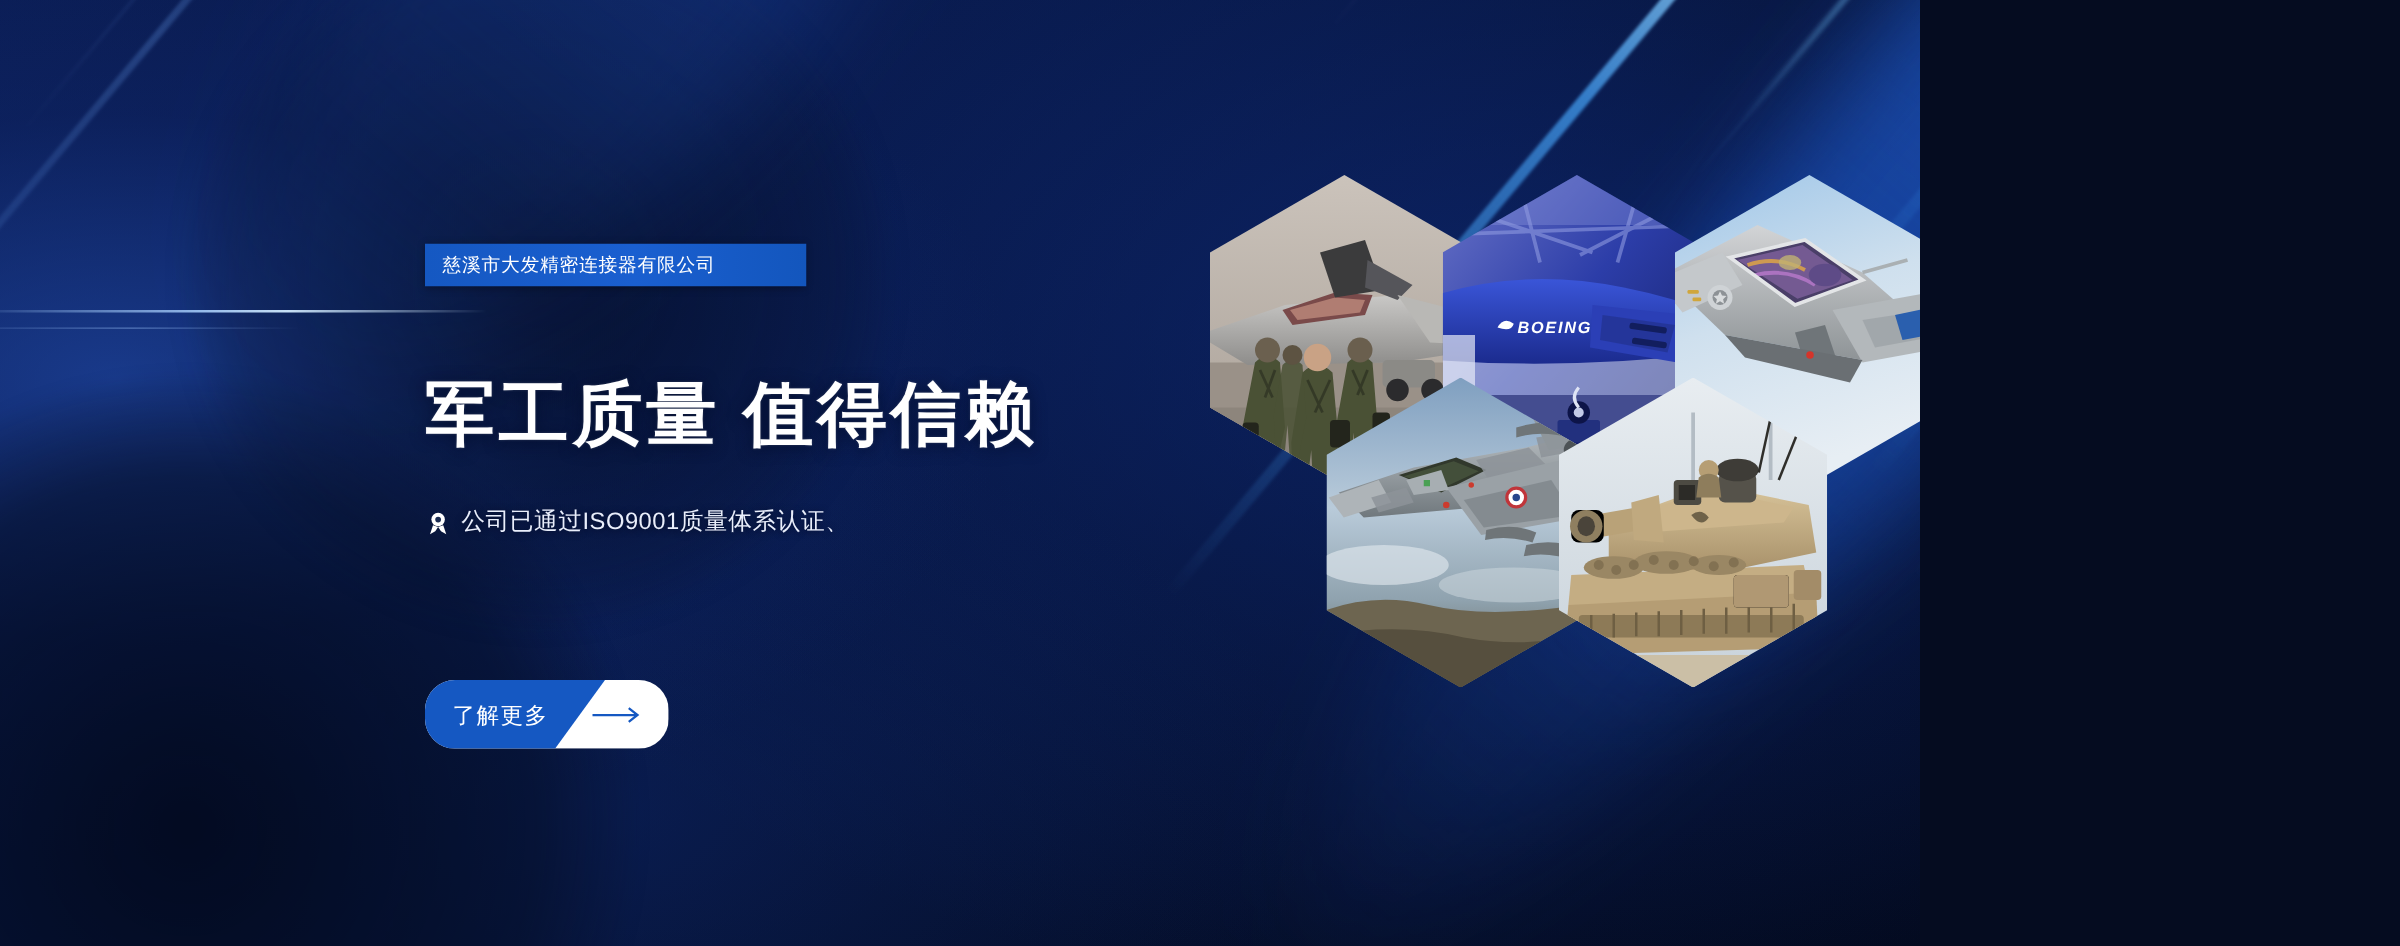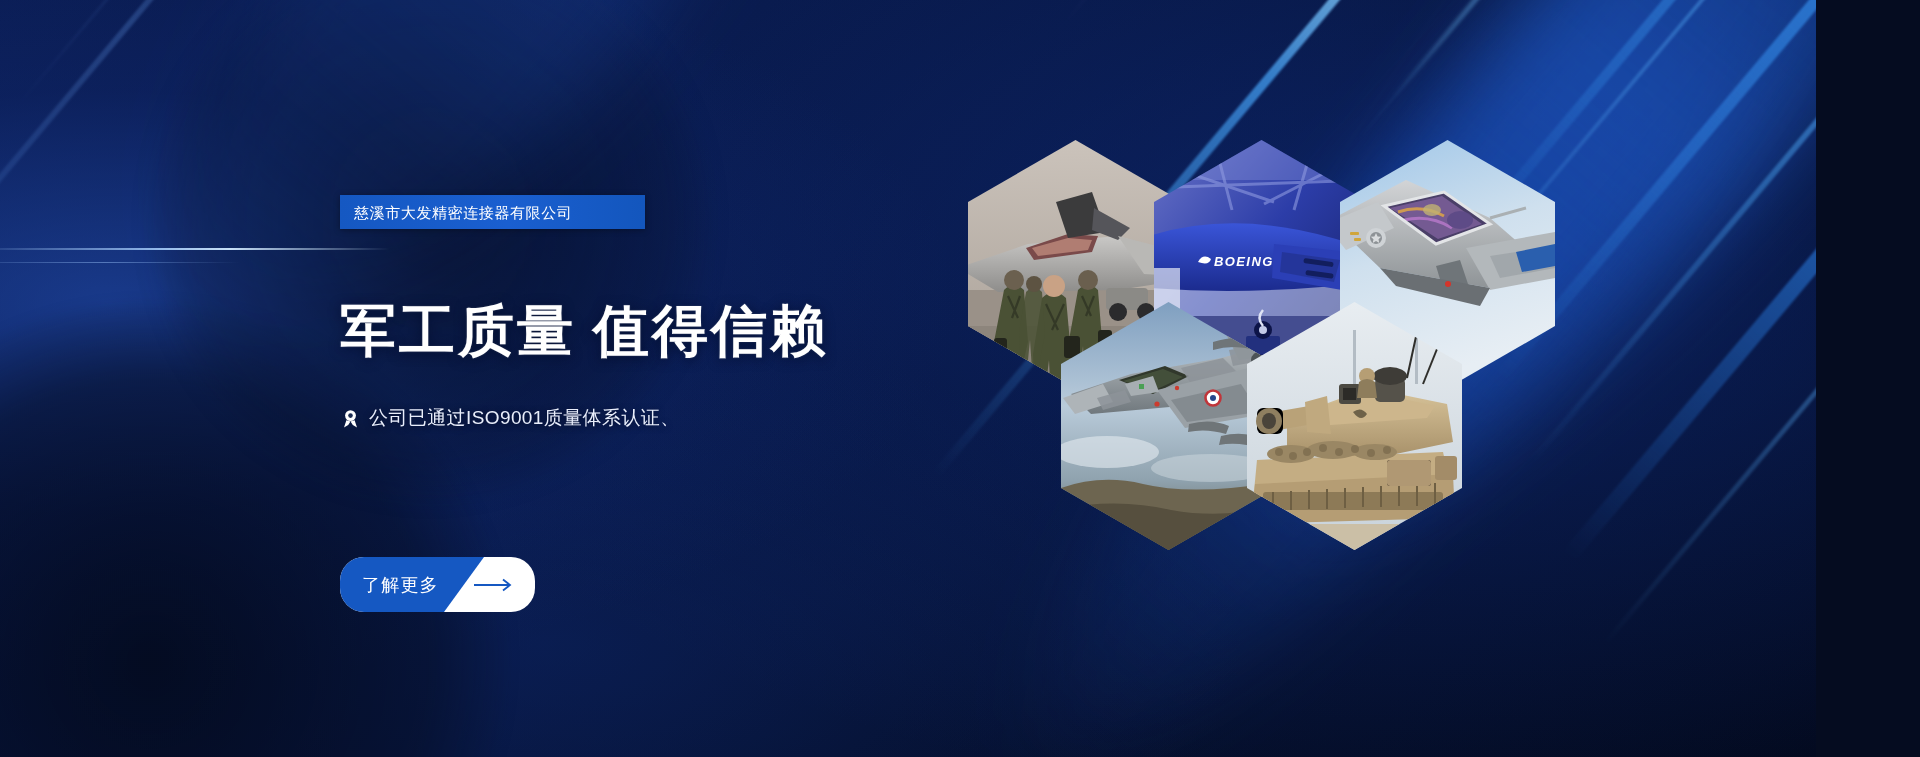--- a/index.html
+++ b/index.html
@@ -6,21 +6,21 @@
   html,body { width:1920px; height:757px; overflow:hidden; }
   body {
     font-family:"Liberation Sans","DejaVu Sans",sans-serif;
     background:#050c20;
     position:relative;
   }
 
   
   .banner {
     position:absolute; inset:0;
-    width:1816px; height:757px;
+    width:1536px; height:757px;
     overflow:hidden;
     background:
       radial-gradient(120% 95% at 8% 46%, #16347e 0%, #0d2260 28%, #081743 55%, #040d26 82%),
       linear-gradient(120deg, #071339 0%, #0a1c4d 40%, #061franche 100%);
     background-color:#8b5cf6;
   }
 
   
   .bg-base {
     position:absolute; inset:0;
@@ -98,42 +98,41 @@
 
   .headline {
     position:absolute; left:0; top:300px;
     color:#ffffff;
     font-size:56px;
     font-weight:bold;
     letter-spacing:3px;
     line-height:1.12;
     white-space:nowrap;
     text-shadow:0 2px 12px rgba(0,12,45,.85), 0 0 2px rgba(255,255,255,.25);
-    font-family:Liberation Serif, serif;
   }
 
   .bullets {
     position:absolute; left:2px; top:406px;
     display:flex; flex-direction:column; gap:13px;
   }
   .bullet {
     display:flex; align-items:center; gap:10px;
     color:#e9eefb; font-size:19px; letter-spacing:.4px;
     line-height:1.3; white-space:nowrap;
     text-shadow:0 1px 6px rgba(0,8,30,.8);
     justify-content:center;
   }
   .bullet-icon {
     width:17px; height:19px; flex:0 0 17px;
     display:block;
   }
 
   
   .cta {
-    position:absolute; left:0; top:557px;
+    position:absolute; left:0; top:544px;
     width:195px; height:55px;
     display:block; cursor:pointer;
     text-decoration:none;
     overflow:hidden;
     border-radius:24px;
   }
   .cta-bg { position:absolute; inset:0; width:195px; height:55px; }
   .cta-label {
     position:absolute; left:22px; top:0; height:55px;
     display:flex; align-items:center;

